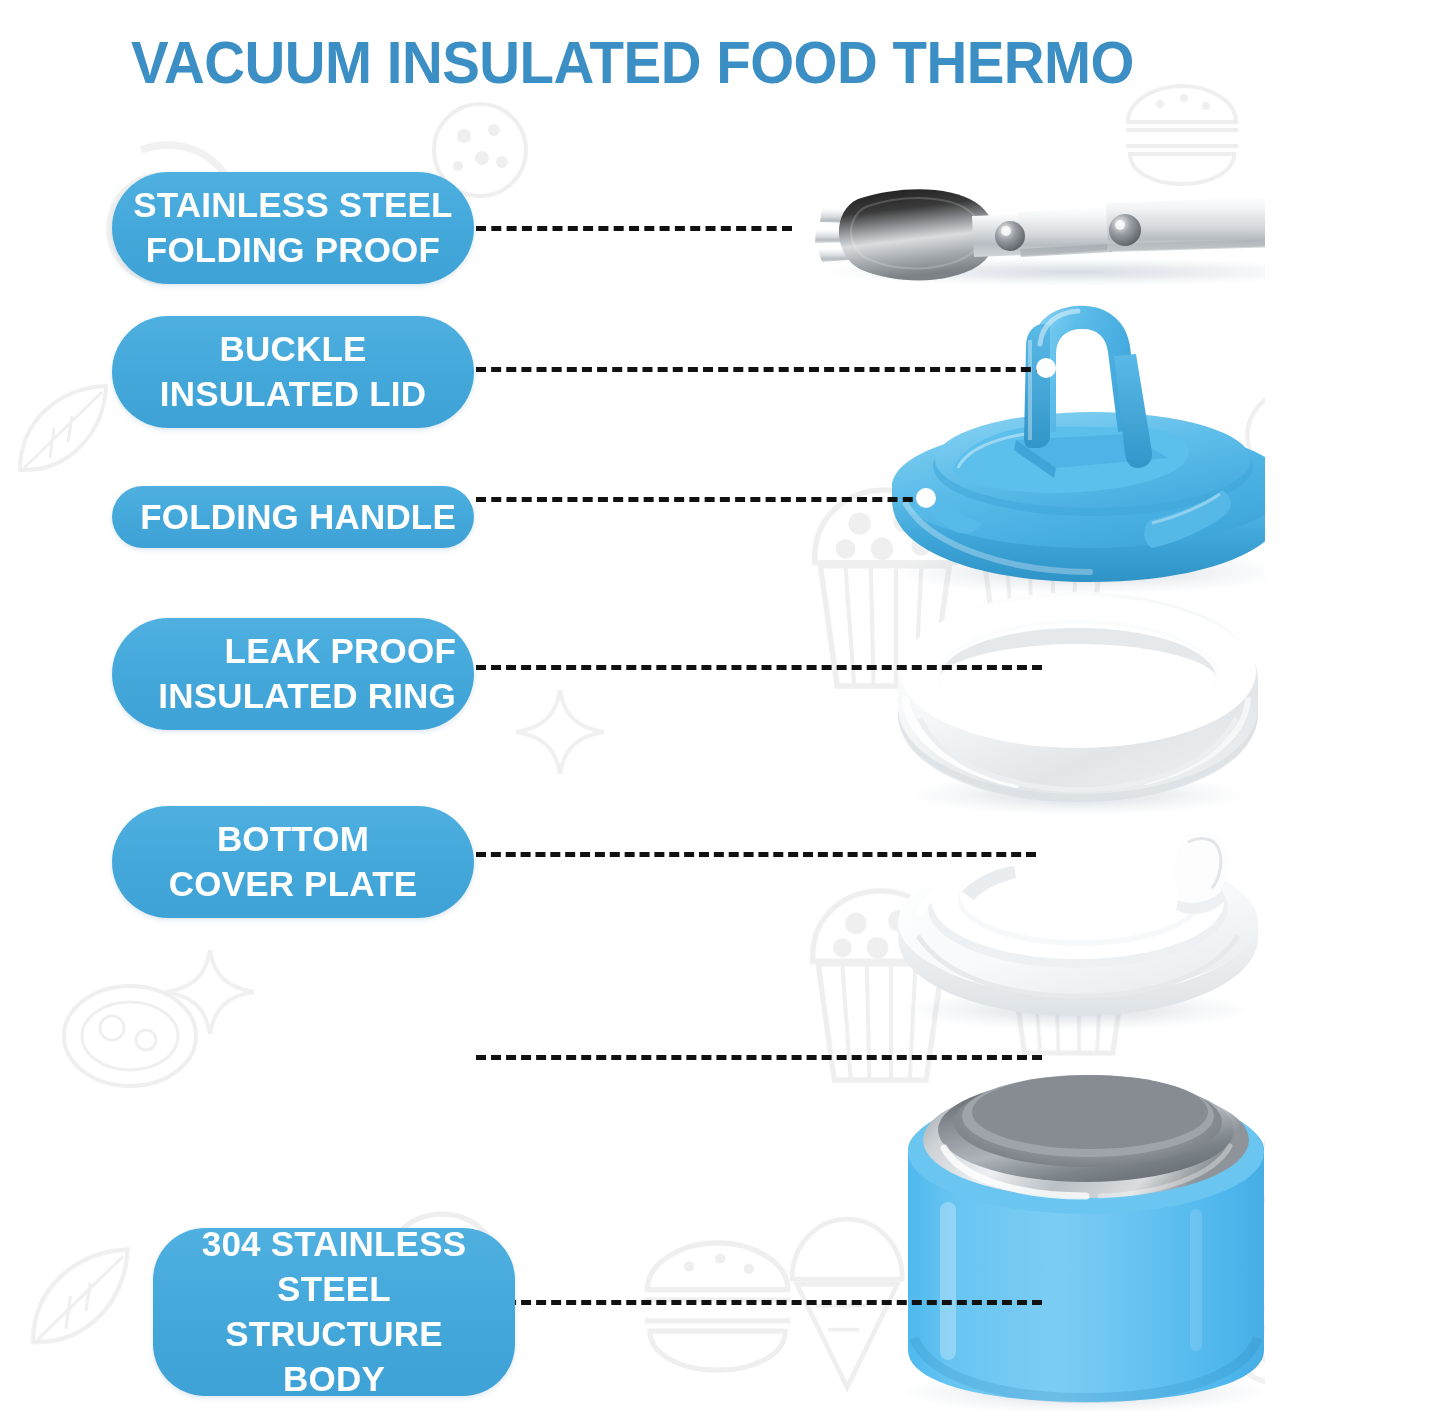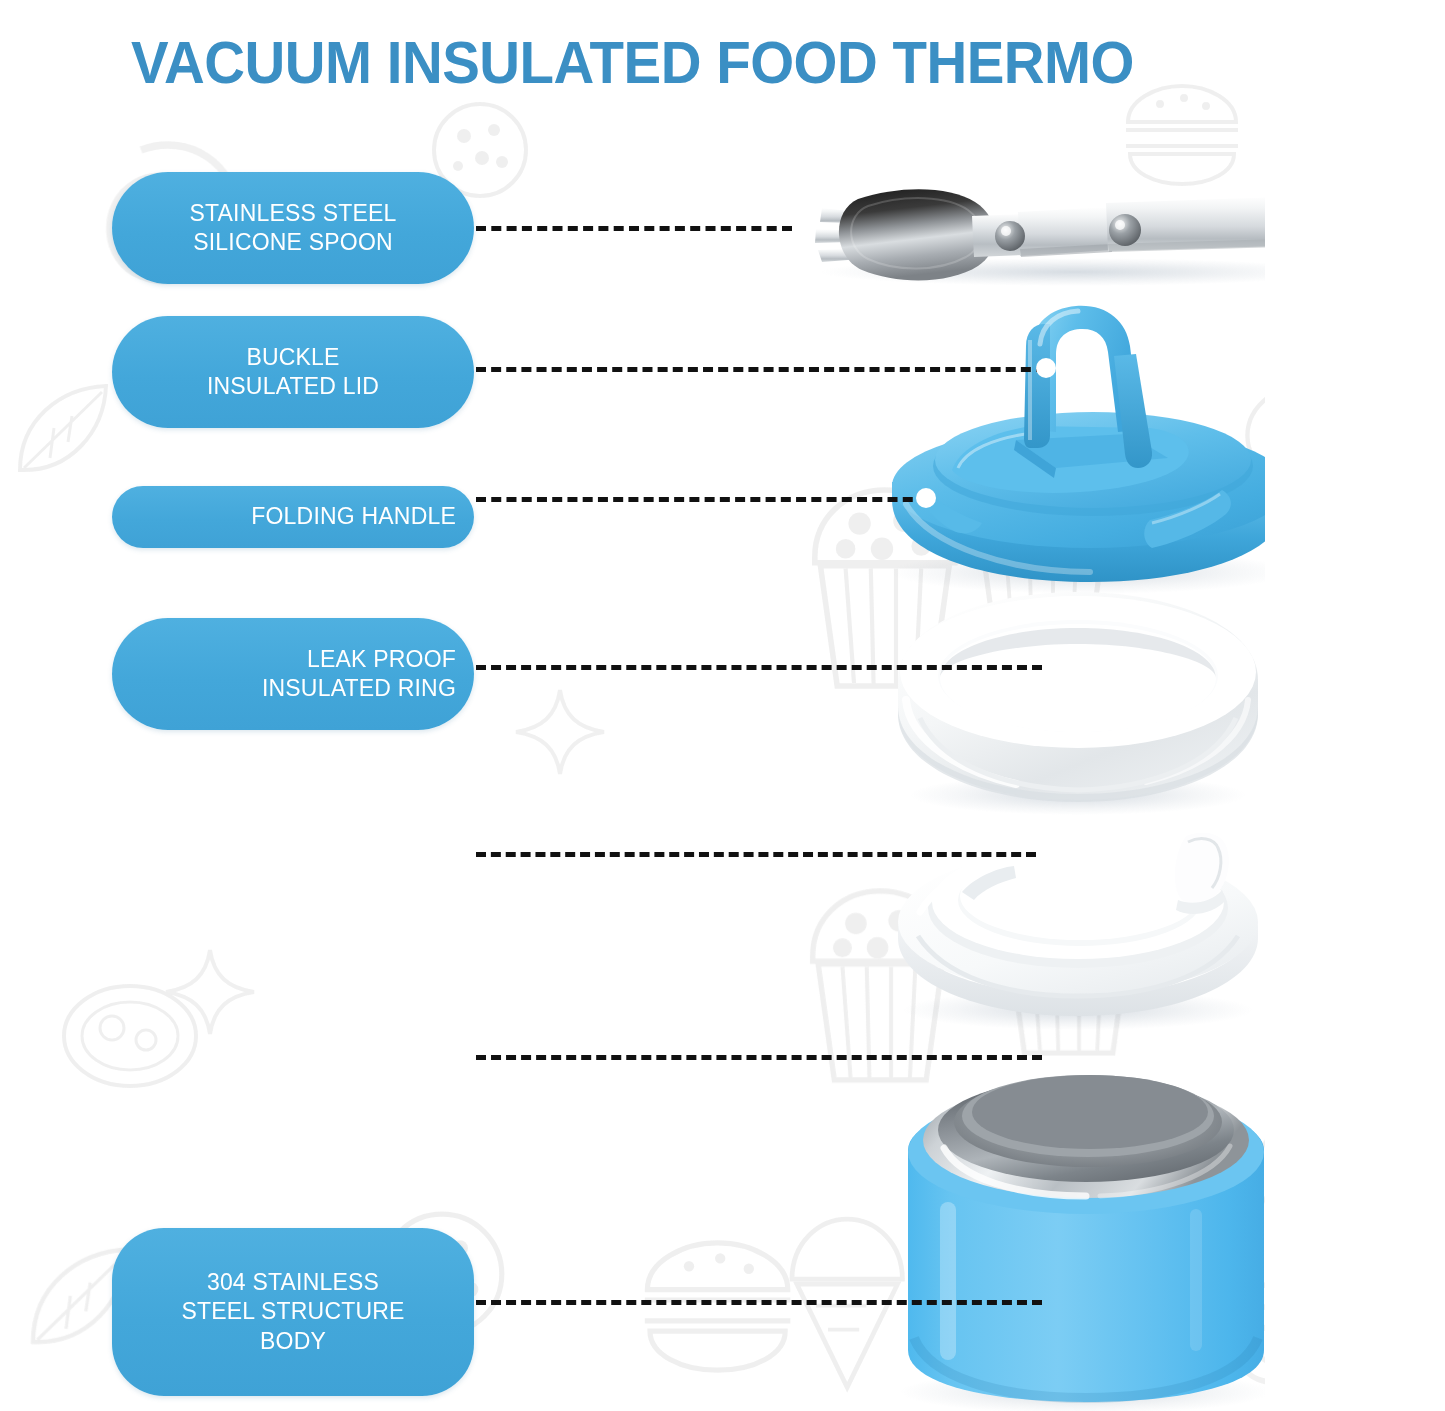--- a/index.html
+++ b/index.html
@@ -43,22 +43,22 @@
   .pill {
     position: absolute;
     left: 112px;
     width: 362px;
     background: linear-gradient(180deg, #4fb0e0 0%, #43a7da 55%, #3fa2d6 100%);
     color: #ffffff;
     display: flex;
     align-items: center;
     justify-content: center;
     text-align: center;
-    font-weight: 400;
-    font-size: 23px;
+    font-weight: 700;
+    font-size: 35px;
     line-height: 1.28;
     letter-spacing: 0.2px;
     padding: 6px 18px;
     box-shadow: 0 2px 5px rgba(60,120,160,0.18);
     z-index: 6;
   }
   .pill .txt { display: block; width: 100%; }
   .pill-1line { height: 62px; border-radius: 34px; text-align: right; }
   .pill-2line { height: 112px; border-radius: 56px; }
   .pill-3line { height: 168px; border-radius: 52px; }
@@ -438,21 +438,21 @@
 
   <div class="leader" style="left:476px; top:852px; width:560px;"></div>
 
   <div class="leader" style="left:476px; top:1055px; width:566px;"></div>
 
   <div class="leader" style="left:476px; top:1300px; width:566px;"></div>
 
   <div class="pill pill-2line" style="top:172px;">
     <span class="txt">
       <span>STAINLESS STEEL</span><br>
-      <span>SILICONE SPOON</span>
+      <span>FOLDING PROOF</span>
     </span>
   </div>
 
   <div class="pill pill-2line" style="top:316px;">
     <span class="txt">
       <span>BUCKLE</span><br>
       <span>INSULATED LID</span>
     </span>
   </div>
 
@@ -460,23 +460,29 @@
     <span class="txt">FOLDING HANDLE</span>
   </div>
 
   <div class="pill pill-2line" style="top:618px;text-align:right;">
     <span class="txt">
       <span>LEAK PROOF</span><br>
       <span>INSULATED RING</span>
     </span>
   </div>
 
-
-
-  <div class="pill pill-3line" style="top:1228px;">
+  <div class="pill pill-2line" style="top:806px;">
+    <span class="txt">
+      <span>BOTTOM</span><br>
+      <span>COVER PLATE</span>
+    </span>
+  </div>
+
+
+  <div class="pill pill-3line" style="top:1228px;margin-left:41px;">
     <span class="txt">
       <span>304 STAINLESS</span><br>
       <span>STEEL STRUCTURE</span><br>
       <span>BODY</span>
     </span>
   </div>
 
 </div>
 
 </body></html>

